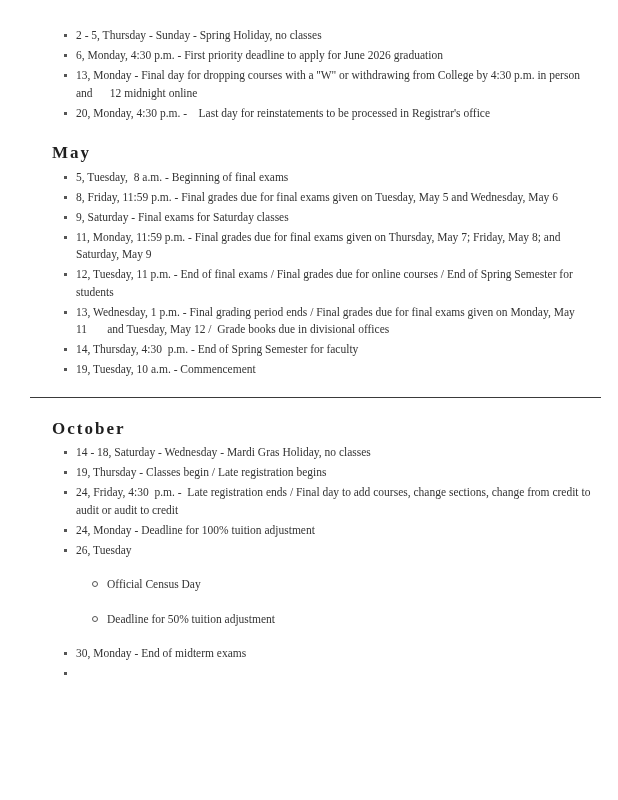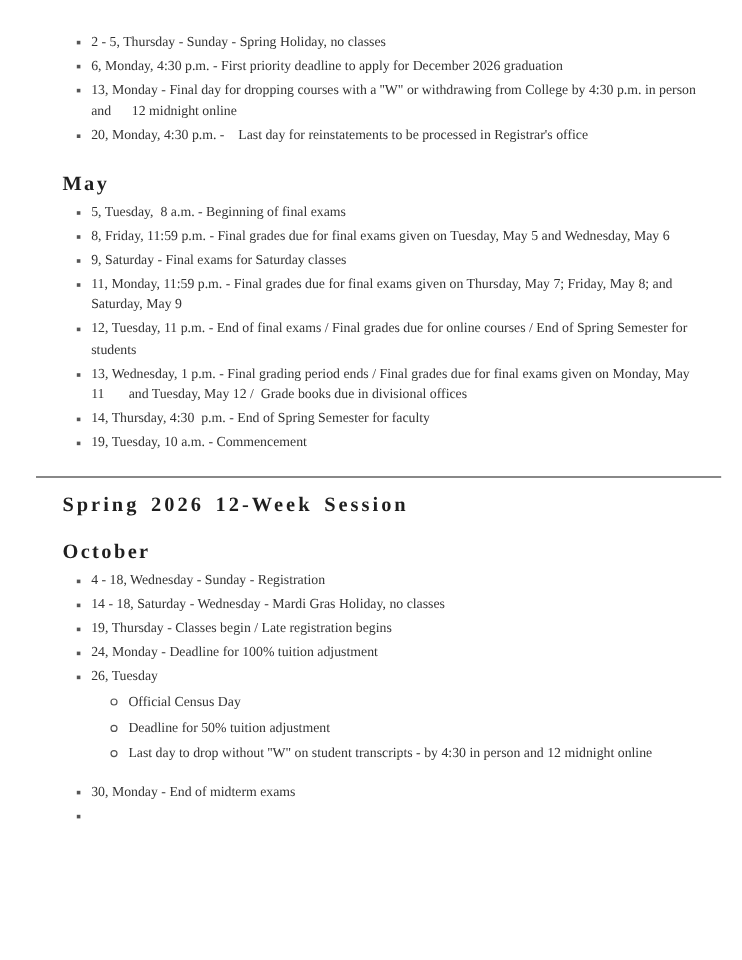--- a/index.html
+++ b/index.html
@@ -57,21 +57,21 @@
     background: var(--bullet-color, #555555);
   }
   ul.cal-sublist {
     list-style: none;
     margin: 4px 0 2px 16px;
     padding: 0;
   }
   li.cal-subitem {
     position: relative;
     padding-left: 15px;
-    margin: 4px 0;
+    margin: 17px 0;
   }
   li.cal-subitem::before {
     content: "";
     position: absolute;
     left: 0;
     top: 5px;
     width: 4px;
     height: 4px;
     border: 1.3px solid var(--bullet-color, #555555);
     border-radius: 50%;
@@ -82,46 +82,44 @@
     border-top: 1px solid var(--rule-color, #3a3a3a);
     margin: 18px 0 12px -22px;
   }
 </style>
 </head>
 <body style="background: rgb(255, 255, 255);">
 
 <div class="page" id="doc">
     <ul class="cal-list">
       <li class="cal-item"><span class="cal-item-text">2 - 5, Thursday - Sunday - Spring Holiday, no classes</span></li>
-      <li class="cal-item"><span class="cal-item-text">6, Monday, 4:30 p.m. - First priority deadline to apply for December 2026 graduation</span></li>
+      <li class="cal-item"><span class="cal-item-text">6, Monday, 4:30 p.m. - First priority deadline to apply for June 2026 graduation</span></li>
       <li class="cal-item"><span class="cal-item-text">13, Monday - Final day for dropping courses with a ''W" or withdrawing from College by 4:30 p.m. in person and&nbsp;&nbsp;&nbsp;&nbsp;&nbsp; 12 midnight online</span></li>
       <li class="cal-item"><span class="cal-item-text">20, Monday, 4:30 p.m. -&nbsp;&nbsp;&nbsp; Last day for reinstatements to be processed in Registrar's office</span></li>
     </ul>
     <h3 class="month-heading">May</h3>
     <ul class="cal-list">
       <li class="cal-item"><span class="cal-item-text">5, Tuesday,&nbsp; 8 a.m. - Beginning of final exams</span></li>
       <li class="cal-item"><span class="cal-item-text">8, Friday, 11:59 p.m. - Final grades due for final exams given on Tuesday, May 5 and Wednesday, May 6</span></li>
       <li class="cal-item"><span class="cal-item-text">9, Saturday - Final exams for Saturday classes</span></li>
       <li class="cal-item"><span class="cal-item-text">11, Monday, 11:59 p.m. - Final grades due for final exams given on Thursday, May 7; Friday, May 8; and Saturday, May 9</span></li>
       <li class="cal-item"><span class="cal-item-text">12, Tuesday, 11 p.m. - End of final exams / Final grades due for online courses / End of Spring Semester for students</span></li>
       <li class="cal-item"><span class="cal-item-text">13, Wednesday, 1 p.m. - Final grading period ends / Final grades due for final exams given on Monday, May 11&nbsp;&nbsp;&nbsp;&nbsp;&nbsp;&nbsp; and Tuesday, May 12 /&nbsp; Grade books due in divisional offices</span></li>
       <li class="cal-item"><span class="cal-item-text">14, Thursday, 4:30&nbsp; p.m. - End of Spring Semester for faculty</span></li>
       <li class="cal-item"><span class="cal-item-text">19, Tuesday, 10 a.m. - Commencement</span></li>
     </ul>
     <hr class="rule">
-    <h2 class="session-title">Spring 2026 12-Week Session</h2>
     <h3 class="month-heading">October</h3>
     <ul class="cal-list">
-      <li class="cal-item"><span class="cal-item-text">4 - 18, Wednesday - Sunday - Registration</span></li>
       <li class="cal-item"><span class="cal-item-text">14 - 18, Saturday - Wednesday - Mardi Gras Holiday, no classes</span></li>
       <li class="cal-item"><span class="cal-item-text">19, Thursday - Classes begin / Late registration begins</span></li>
+      <li class="cal-item"><span class="cal-item-text">24, Friday, 4:30&nbsp; p.m. -&nbsp; Late registration ends / Final day to add courses, change sections, change from credit to audit or audit to credit</span></li>
       <li class="cal-item"><span class="cal-item-text">24, Monday - Deadline for 100% tuition adjustment</span></li>
       <li class="cal-item"><span class="cal-item-text">26, Tuesday</span><ul class="cal-sublist">
           <li class="cal-subitem">Official Census Day</li>
           <li class="cal-subitem">Deadline for 50% tuition adjustment</li>
-          <li class="cal-subitem">Last day to drop without ''W" on student transcripts - by 4:30 in person and 12 midnight online</li>
         </ul></li>
     </ul>
     <ul class="cal-list">
       <li class="cal-item"><span class="cal-item-text">30, Monday - End of midterm exams</span></li>
       <li class="cal-item"></li>
     </ul>
   </div>
 
 </body></html>

